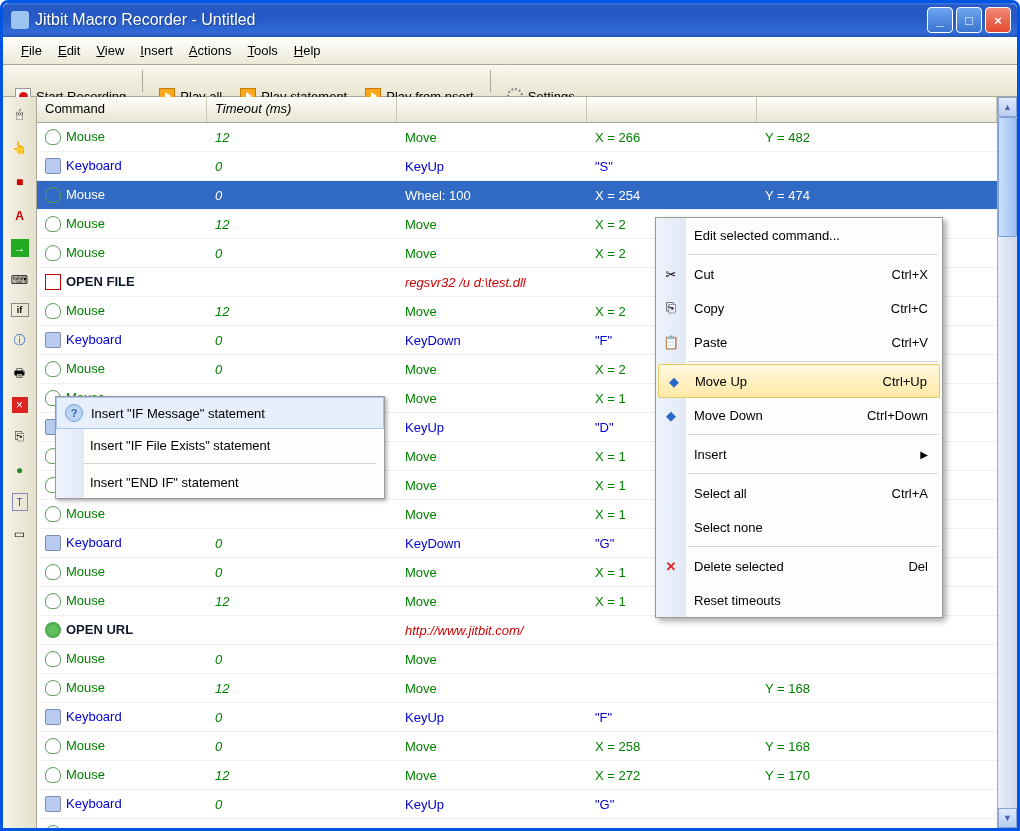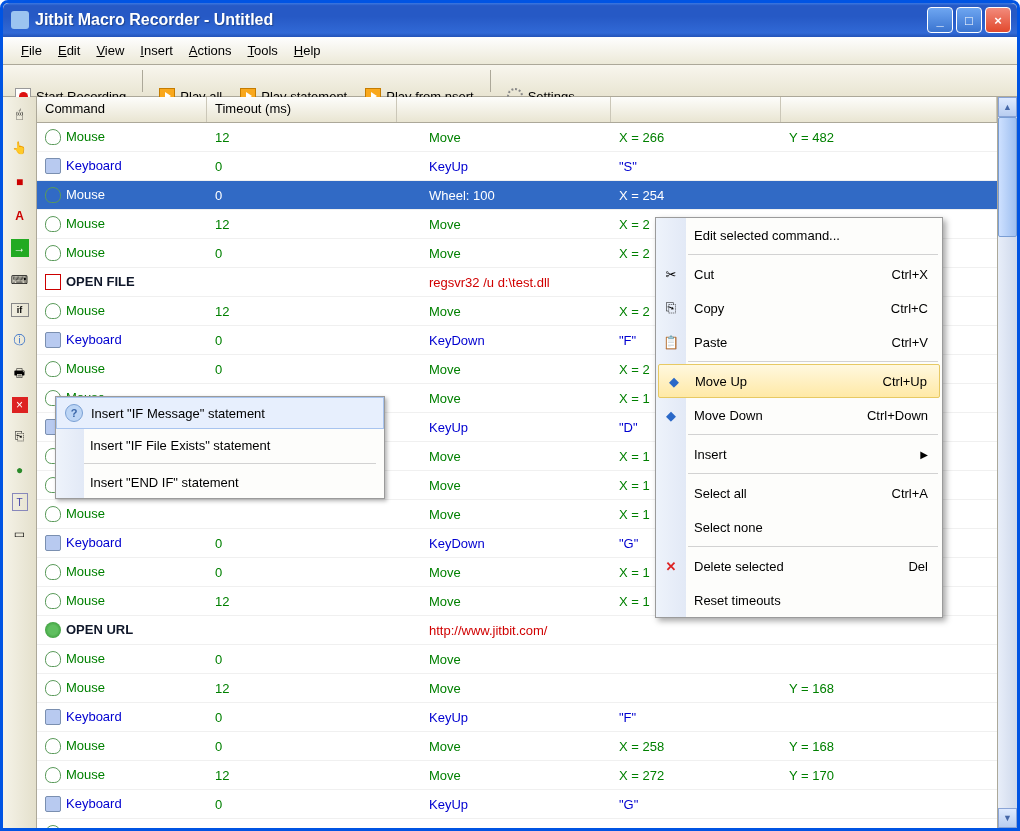--- a/index.html
+++ b/index.html
@@ -1,20 +1,20 @@
 <!DOCTYPE html>
 <html><head>
 <meta charset="utf-8">
 <style>
 * { margin: 0; padding: 0; box-sizing: border-box; font-family: Tahoma, Arial, sans-serif; font-size: 13px; }
 body { background: #fff; overflow: hidden; }
 .window { width: 1020px; height: 831px; border: 3px solid #0054e3; border-radius: 8px 8px 0 0; background: #ece9d8; position: relative; }
 .titlebar { background: linear-gradient(to bottom, #3b77e1 0%, #2659c5 8%, #2659c5 40%, #3169d6 88%, #2353b8 100%); height: 34px; display: flex; align-items: center; padding: 0 6px 0 8px; border-radius: 6px 6px 0 0; }
 .titlebar .app-icon { width: 18px; height: 18px; background: #9cc4f0; border-radius: 3px; margin-right: 6px; display: inline-block; }
-.titlebar .title { color: #fff; font-weight: bold; font-size: 16px; flex: 1; text-shadow: 1px 1px 1px rgba(0,0,0,.3); }
+.titlebar .title { color: #fff; font-weight: normal; font-size: 16px; flex: 1; text-shadow: 1px 1px 1px rgba(0,0,0,.3); }
 .winbtns { display: flex; gap: 3px; }
 .winbtn { width: 26px; height: 26px; border-radius: 4px; border: 1px solid #fff; display: flex; align-items: center; justify-content: center; color: #fff; font-weight: bold; }
 .winbtn.min, .winbtn.max { background: linear-gradient(to bottom, #6ea6f1, #3a74d0); }
 .winbtn.close { background: linear-gradient(to bottom, #f28b7c, #e2492d); }
 .menubar { background: linear-gradient(to bottom, #fefefe, #ece9d8); height: 28px; display: flex; align-items: center; padding: 0 10px; border-bottom: 1px solid #aca899; }
 .menubar .menuitem { padding: 2px 8px; color: #000; }
 .menubar .menuitem u { text-decoration: underline; }
 .toolbar { background: linear-gradient(to bottom, #f8f6ee, #e9e5d2); height: 32px; display: flex; align-items: center; padding: 0 6px; border-bottom: 1px solid #aca899; gap: 6px; }
 .tbbtn { display: flex; align-items: center; gap: 5px; padding: 2px 6px; color: #000; margin-top: 31px; }
 .tbbtn .icn { width: 16px; height: 16px; display: inline-flex; align-items: center; justify-content: center; }
@@ -22,26 +22,26 @@
 .rec-icn { background: #fff; border: 1px solid #999; } .rec-icn::after { content: ""; width: 9px; height: 9px; background: #d11; border-radius: 50%; }
 .play-icn { background: #f9a81c; border: 1px solid #c57c00; position: relative; } .play-icn::after { content: ""; border-left: 6px solid #fff; border-top: 4px solid transparent; border-bottom: 4px solid transparent; position: absolute; left: 5px; top: 3px; }
 .gear-icn { border: 2px dotted #888; border-radius: 50%; width: 14px; height: 14px; }
 .body { display: flex; height: calc(100% - 94px); }
 .sidetool { width: 34px; background: linear-gradient(to right, #f5f3e8, #e4e0cc); border-right: 1px solid #aca899; display: flex; flex-direction: column; align-items: center; padding-top: 6px; gap: 12px; }
 .sidetool .sbtn { width: 22px; height: 22px; display: flex; align-items: center; justify-content: center; font-size: 12px; }
 .grid-wrap { flex: 1; position: relative; background: #fff; display: flex; }
 .grid { flex: 1; overflow: hidden; }
 .ghead { display: flex; background: linear-gradient(to bottom, #fdfdfb, #e9e5d2); border-bottom: 1px solid #aca899; height: 26px; }
 .ghead .gh { padding: 4px 8px; border-right: 1px solid #cbc7b8; font-size: 13px; color: #000; }
-.c1 { width: 170px; } .c2 { width: 190px; } .c3 { width: 190px; margin-left: 24px; } .c4 { width: 170px; } .c5 { flex: 1; }
+.c1 { width: 170px; } .c2 { width: 190px; font-style: italic; } .c3 { width: 190px; } .c4 { width: 170px; } .c5 { flex: 1; }
 .grow { display: flex; height: 29px; align-items: center; border-bottom: 1px solid #f0f0f0; }
 .grow .gc { padding: 0 8px; overflow: hidden; white-space: nowrap; }
 .grow.sel { background: #316ac5; color: #fff !important; }
 .grow.sel .gc { color: #fff !important; }
-.green { color: #008000; } .blue { color: #0000d0; } .red { color: #0f172a; font-weight: bold; } .redtxt { color: #d00000; }
+.green { color: #008000; } .blue { color: #0000d0; } .red { color: #0f172a; font-weight: bold; } .redtxt { color: #d00000; font-style: italic; }
 .ic { width: 16px; height: 16px; display: inline-block; margin-right: 5px; vertical-align: middle; }
 .ic-mouse { border: 1.5px solid #5a9a5a; border-radius: 50% 50% 40% 40%; position: relative; }
 .ic-kbd { background: #b8caf0; border: 1px solid #7a8fb0; border-radius: 2px; }
 .ic-file { background: #fff; border: 1px solid #c00; }
 .ic-url { background: radial-gradient(circle, #5fbf5f 40%, #2a8a2a); border-radius: 50%; }
 .vscroll { width: 20px; background: linear-gradient(to right, #e8eef9, #cfd9ec); border-left: 1px solid #aca899; display: flex; flex-direction: column; }
 .vscroll .arrow { height: 20px; background: linear-gradient(to bottom, #deeaff, #b8cdf0); border: 1px solid #8aa4d6; display: flex; align-items: center; justify-content: center; color: #4668a8; font-size: 9px; }
 .vscroll .thumb { margin-top: 0; height: 120px; background: linear-gradient(to right, #cde0ff, #9ebff0); border: 1px solid #7a9ed4; border-radius: 2px; }
 .vscroll .track { flex: 1; }
 
@@ -152,20 +152,21 @@
               <div class="gc c2 green">0</div>
               <div class="gc c3 blue">KeyUp</div>
               <div class="gc c4 blue">"S"</div>
               <div class="gc c5 green"></div>
             </div>
             <div class="grow sel">
               <div class="gc c1 green"><span class="ic ic-mouse"></span>Mouse</div>
               <div class="gc c2 green">0</div>
               <div class="gc c3 green">Wheel: 100</div>
               <div class="gc c4 green">X = 254</div>
+              <div class="gc c5 green">Y = 474</div>
             </div>
             <div class="grow">
               <div class="gc c1 green"><span class="ic ic-mouse"></span>Mouse</div>
               <div class="gc c2 green">12</div>
               <div class="gc c3 green">Move</div>
               <div class="gc c4 green">X = 2</div>
               <div class="gc c5 green"></div>
             </div>
             <div class="grow">
               <div class="gc c1 green"><span class="ic ic-mouse"></span>Mouse</div>

